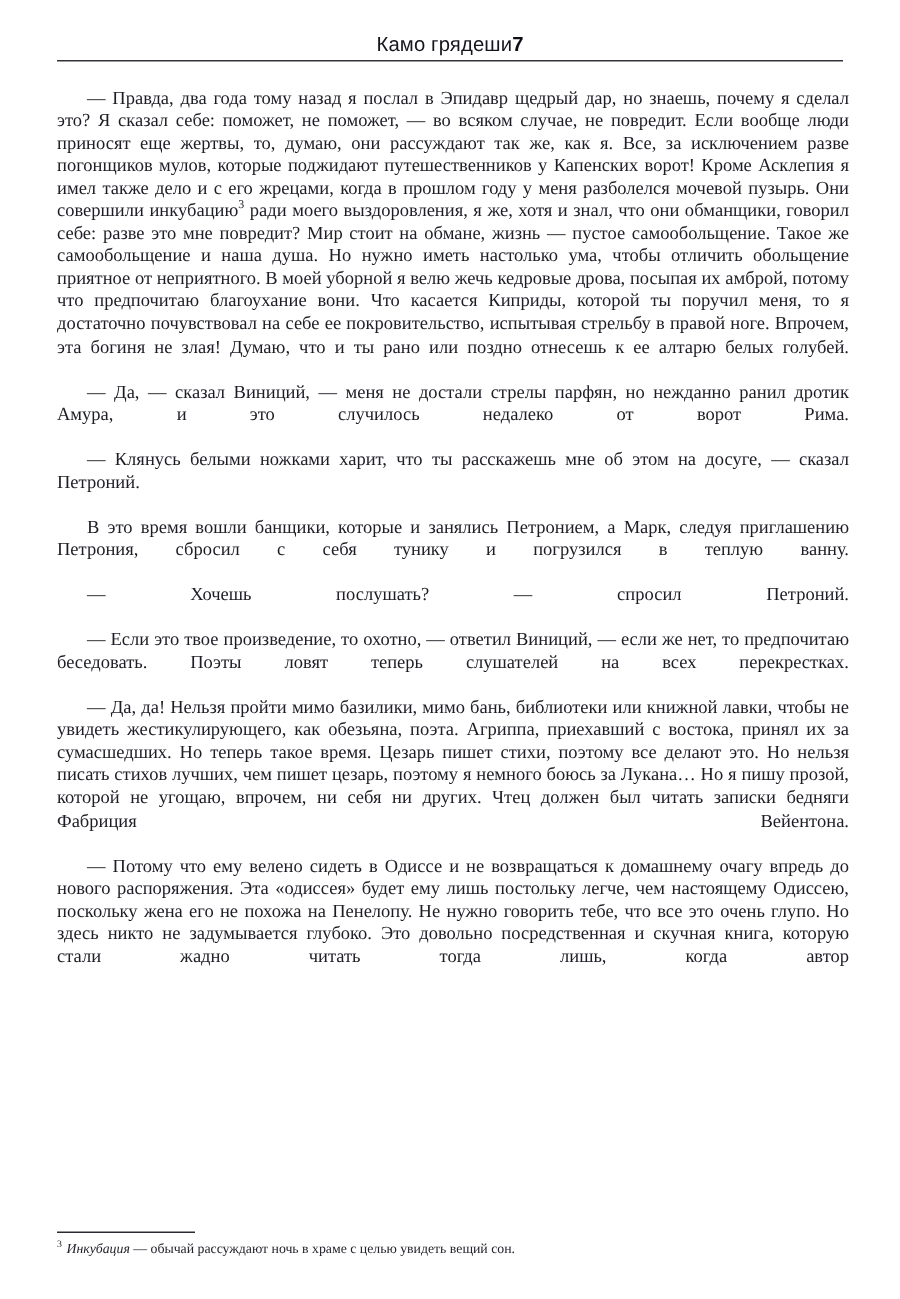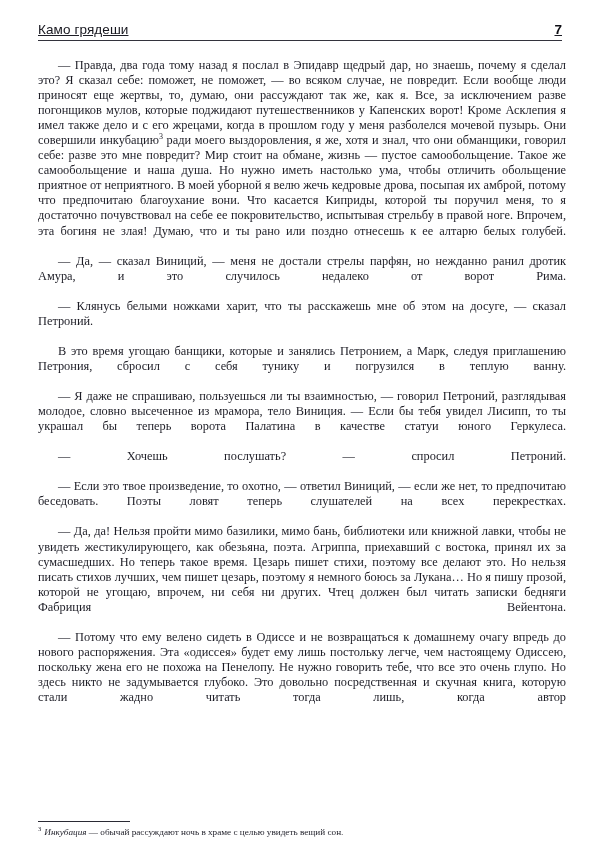--- a/index.html
+++ b/index.html
@@ -23,24 +23,23 @@
     width: 600px;
     height: 866px;
     box-sizing: border-box;
     padding: 22px 34px 0 38px;
   }
 
   
   .running-head {
     display: flex;
     align-items: baseline;
-    justify-content: space-between;
+    justify-content: center;
     font-family: "Liberation Sans", "DejaVu Sans", sans-serif;
     padding: 0 4px 3px 0;
-    text-decoration: underline;
   }
   .head-title {
     font-size: 13.5px;
     letter-spacing: 0.1px;
     color: #16161e;
     white-space: nowrap;
   }
   .head-folio {
     font-size: 13.5px;
     font-weight: bold;
@@ -118,22 +117,21 @@
     <span class="head-folio">7</span>
   </div>
   <div class="head-rule"></div>
 
   <div class="body-col">
 
     <p><span>— Правда, два года тому назад я послал в Эпидавр щедрый дар, но знаешь, почему я сделал это? Я сказал себе: поможет, не поможет, — во всяком случае, не повредит. Если вообще люди приносят еще жертвы, то, думаю, они рассуждают так же, как я. Все, за исключением разве погонщиков мулов, которые поджидают путешественников у Капенских ворот! Кроме Асклепия я имел также дело и с его жрецами, когда в прошлом году у меня разболелся мочевой пузырь. Они совершили инкубацию</span><sup class="fn-ref">3</sup><span> ради моего выздоровления, я же, хотя и знал, что они обманщики, говорил себе: разве это мне повредит? Мир стоит на обмане, жизнь — пустое самообольщение. Такое же самообольщение и наша душа. Но нужно иметь настолько ума, чтобы отличить обольщение приятное от неприятного. В моей уборной я велю жечь кедровые дрова, посыпая их амброй, потому что предпочитаю благоухание вони. Что касается Киприды, которой ты поручил меня, то я достаточно почувствовал на себе ее покровительство, испытывая стрельбу в правой ноге. Впрочем, эта богиня не злая! Думаю, что и ты рано или поздно отнесешь к ее алтарю белых голубей.</span></p>
 
     <p>— Да, — сказал Виниций, — меня не достали стрелы парфян, но нежданно ранил дротик Амура, и это случилось недалеко от ворот Рима.</p>
     <p>— Клянусь белыми ножками харит, что ты расскажешь мне об этом на досуге, — сказал Петроний.</p>
-    <p>В это время угощаю банщики, которые и занялись Петронием, а Марк, следуя приглашению Петрония, сбросил с себя тунику и погрузился в теплую ванну.</p>
-    <p>— Я даже не спрашиваю, пользуешься ли ты взаимностью, — говорил Петроний, разглядывая молодое, словно высеченное из мрамора, тело Виниция. — Если бы тебя увидел Лисипп, то ты украшал бы теперь ворота Палатина в качестве статуи юного Геркулеса.</p>
+    <p>В это время вошли банщики, которые и занялись Петронием, а Марк, следуя приглашению Петрония, сбросил с себя тунику и погрузился в теплую ванну.</p>
     <p>— Хочешь послушать? — спросил Петроний.</p>
     <p>— Если это твое произведение, то охотно, — ответил Виниций, — если же нет, то предпочитаю беседовать. Поэты ловят теперь слушателей на всех перекрестках.</p>
     <p>— Да, да! Нельзя пройти мимо базилики, мимо бань, библиотеки или книжной лавки, чтобы не увидеть жестикулирующего, как обезьяна, поэта. Агриппа, приехавший с востока, принял их за сумасшедших. Но теперь такое время. Цезарь пишет стихи, поэтому все делают это. Но нельзя писать стихов лучших, чем пишет цезарь, поэтому я немного боюсь за Лукана… Но я пишу прозой, которой не угощаю, впрочем, ни себя ни других. Чтец должен был читать записки бедняги Фабриция Вейентона.</p>
     <p>— Потому что ему велено сидеть в Одиссе и не возвращаться к домашнему очагу впредь до нового распоряжения. Эта «одиссея» будет ему лишь постольку легче, чем настоящему Одиссею, поскольку жена его не похожа на Пенелопу. Не нужно говорить тебе, что все это очень глупо. Но здесь никто не задумывается глубоко. Это довольно посредственная и скучная книга, которую стали жадно читать тогда лишь, когда автор</p>
 
   </div>
 
   <div class="footnote-area">
     <div class="footnote-rule"></div>
     <div class="footnote"><span class="fn-num">3</span><span class="fn-term">Инкубация</span><span> — обычай рассуждают ночь в храме с целью увидеть вещий сон.</span></div>

